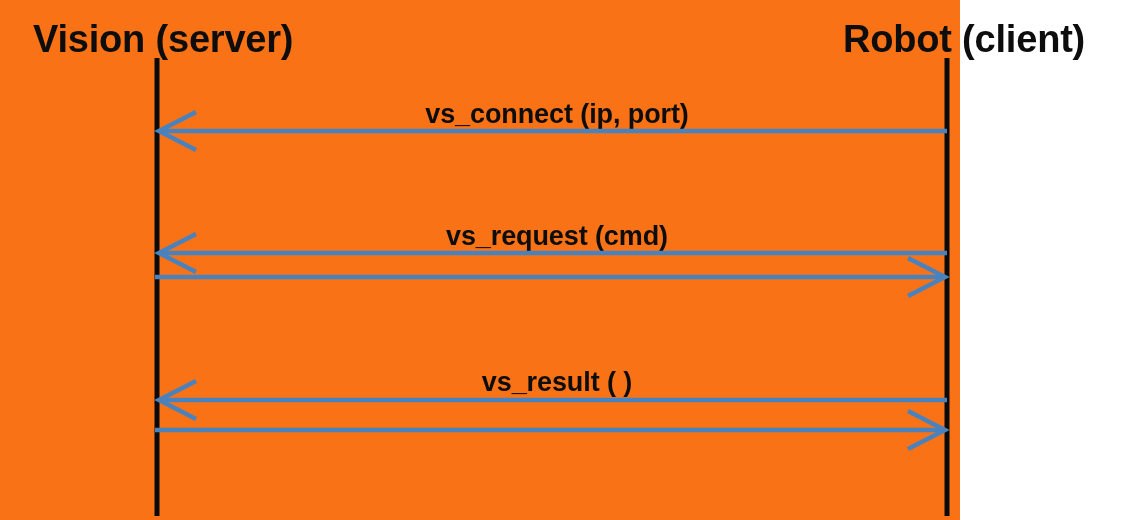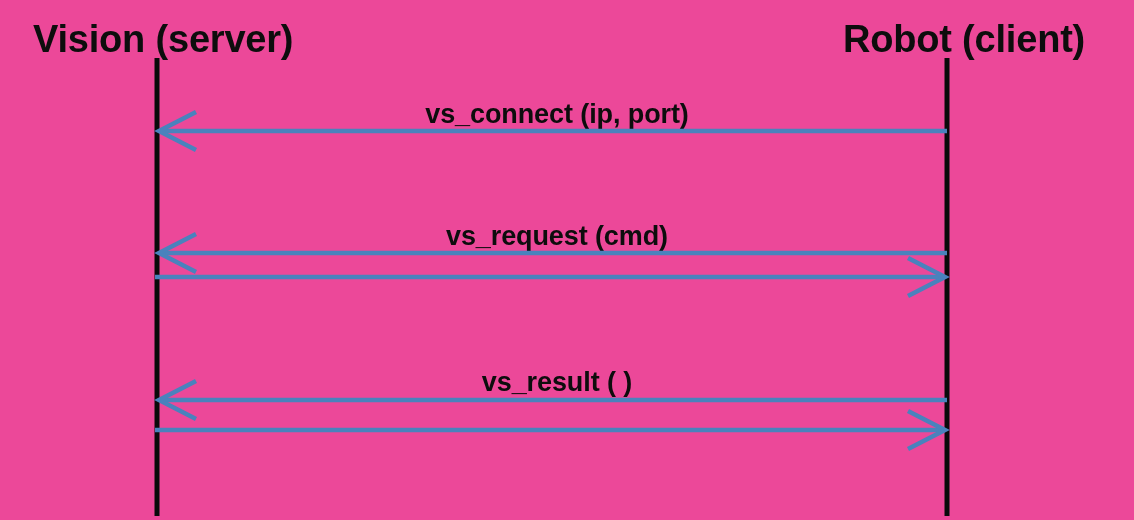--- a/index.html
+++ b/index.html
@@ -9,23 +9,23 @@
     background: #ffffff;
   }
   body {
     font-family: "Liberation Sans", sans-serif;
     width: 1134px;
     height: 520px;
     overflow: hidden;
   }
   #diagram-root {
     position: relative;
-    width: 1134px;
+    width: 960px;
     height: 520px;
-    background: #ec4899;
+    background: #f97316;
   }
   #diagram-svg {
     position: absolute;
     top: 0;
     left: 0;
     width: 1134px;
     height: 520px;
     display: block;
   }
   .actor-title {

